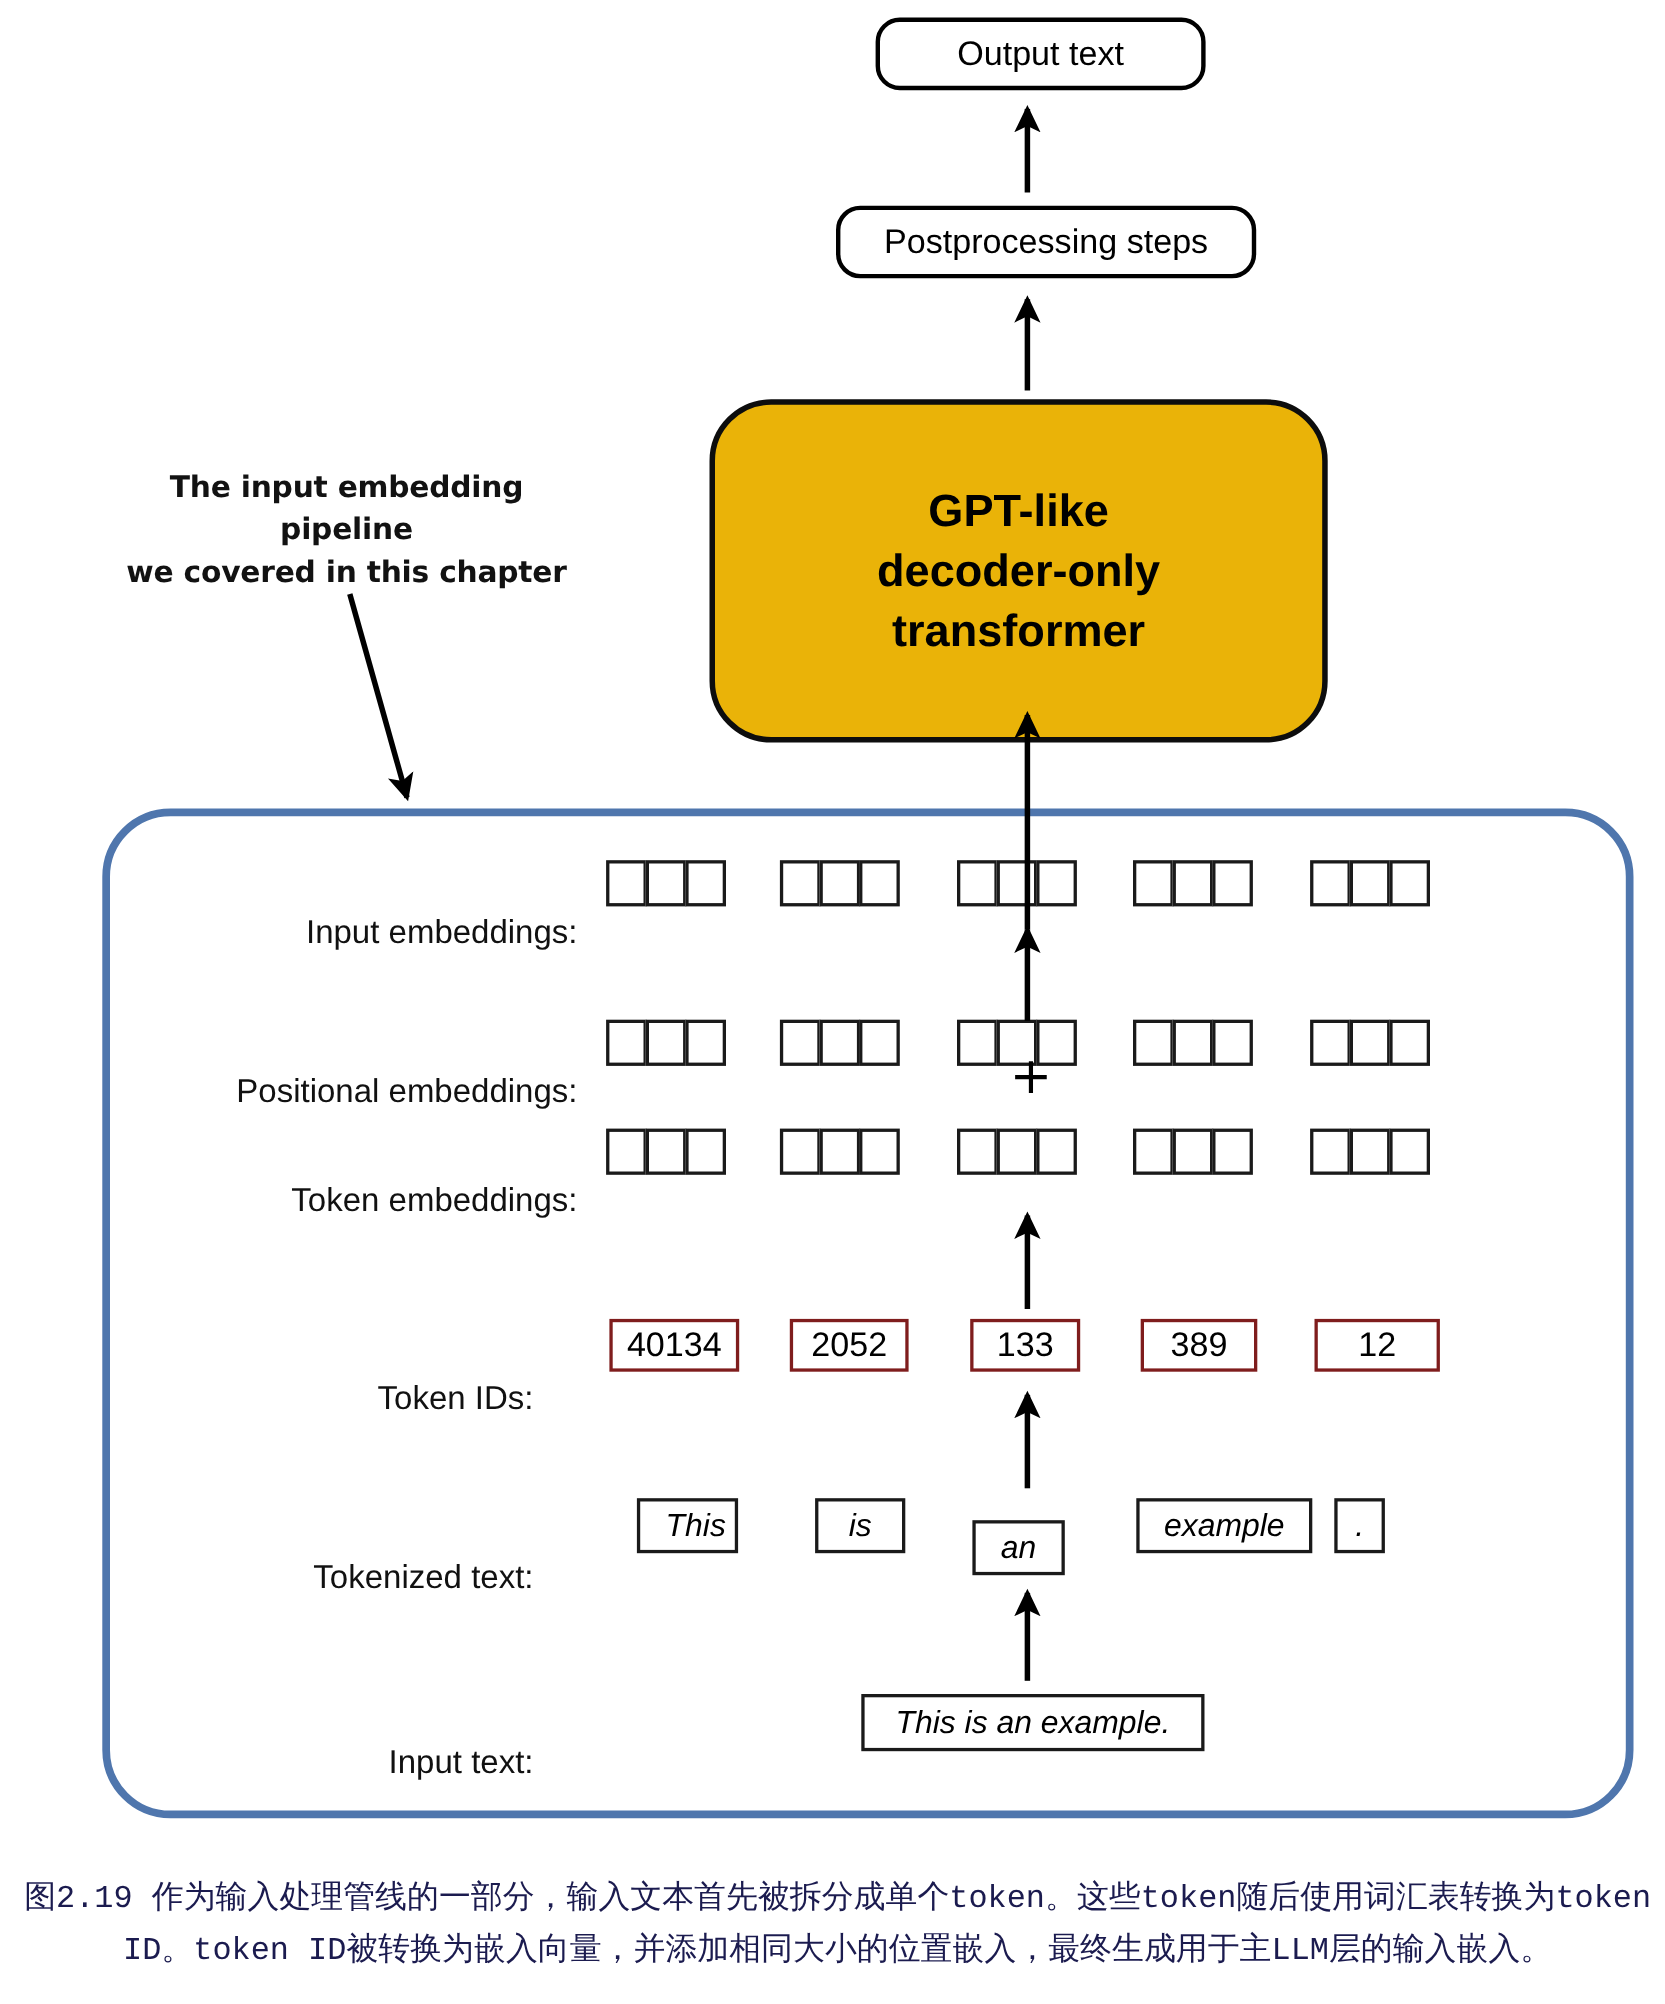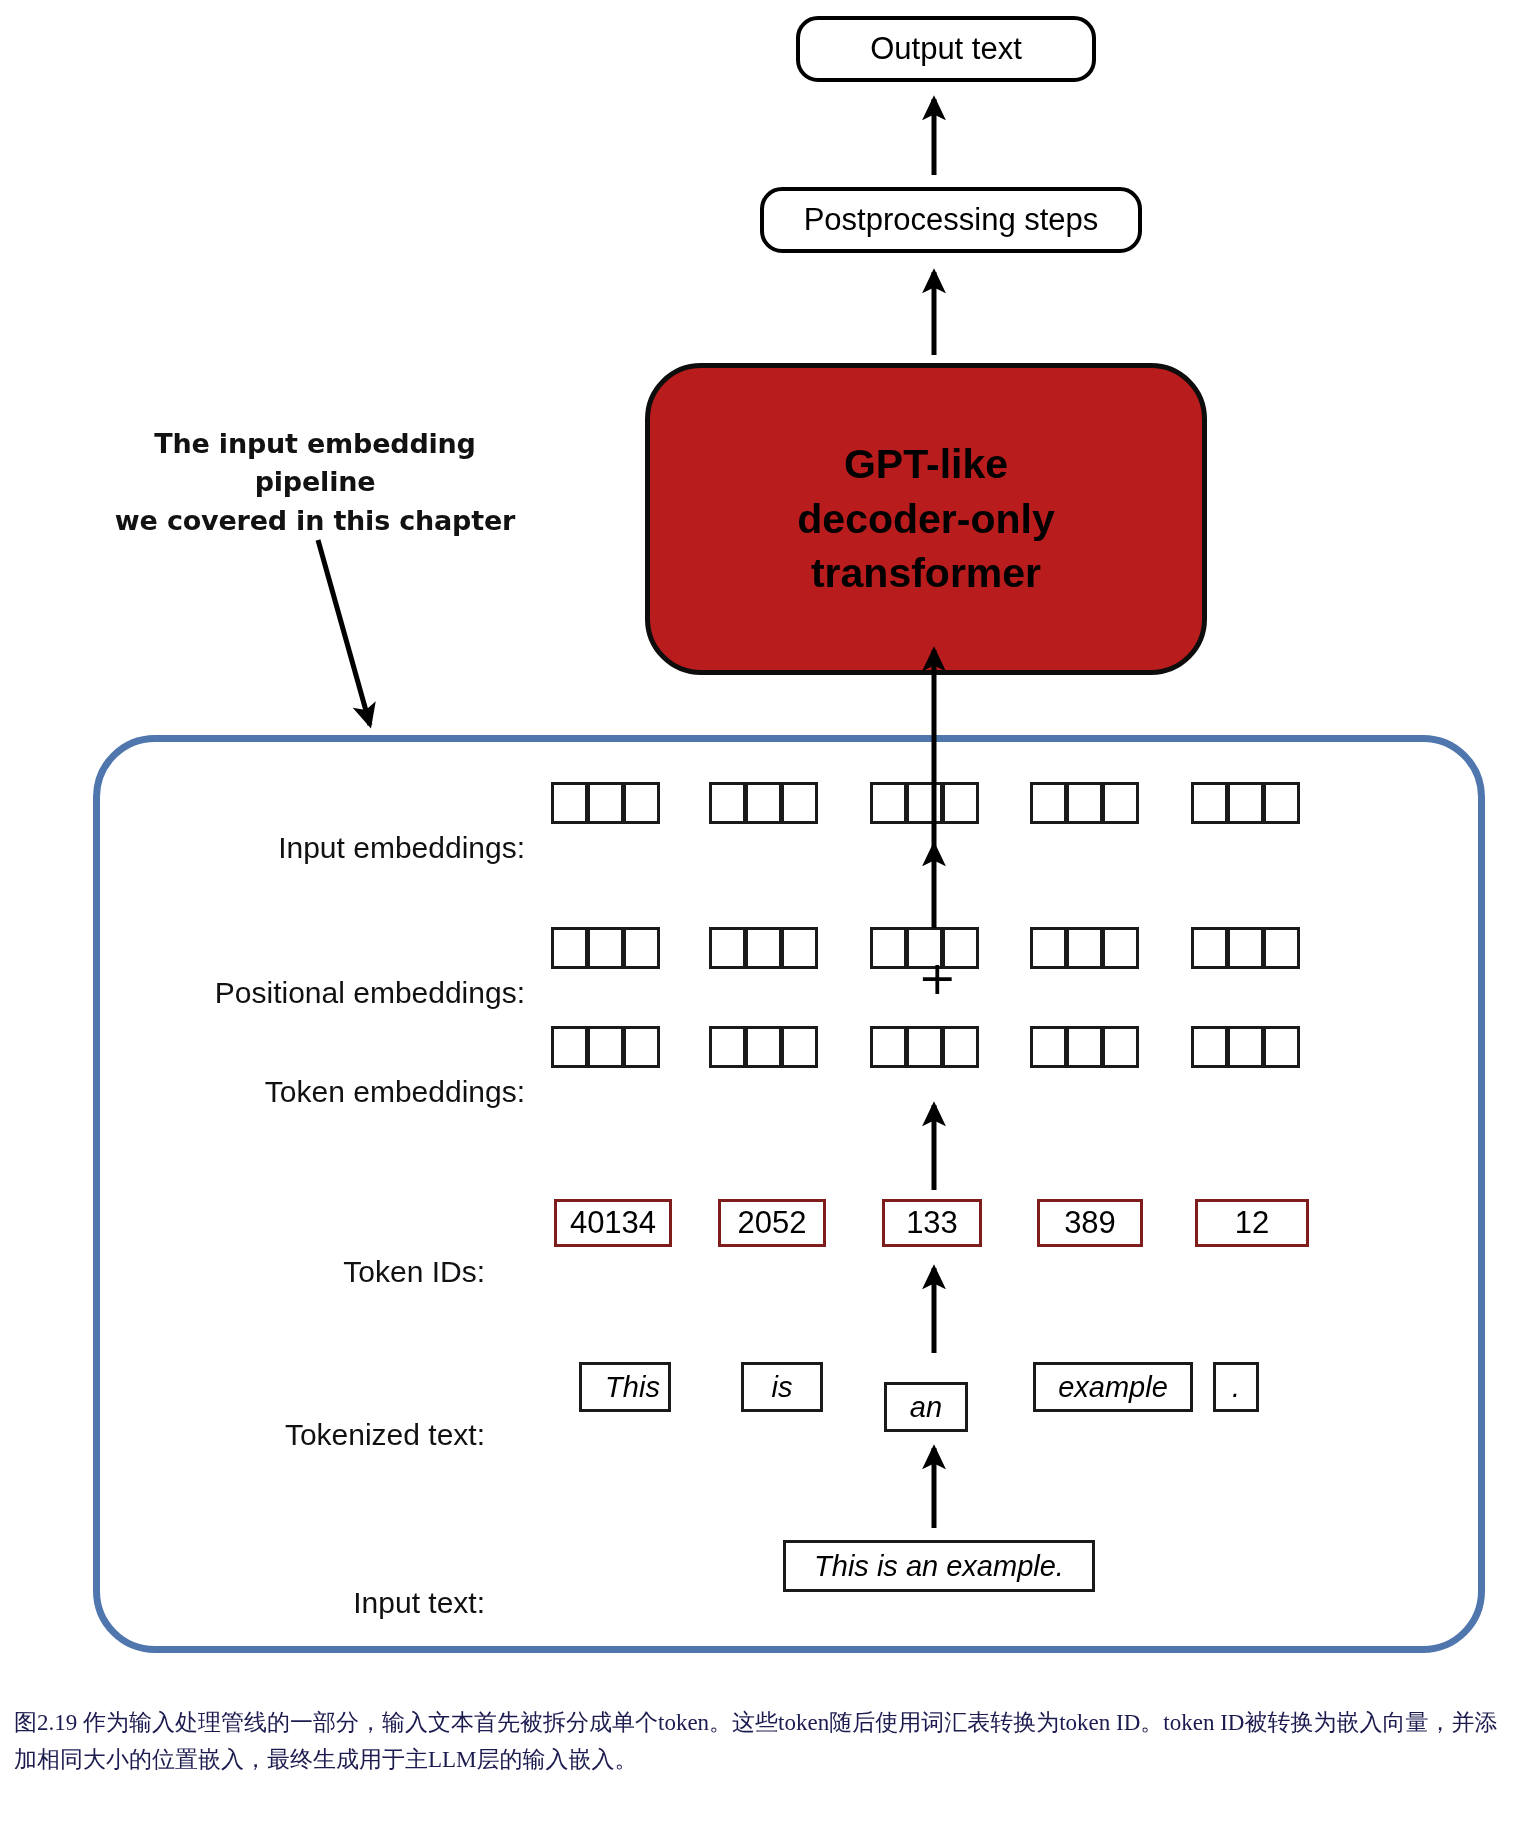--- a/index.html
+++ b/index.html
@@ -42,21 +42,21 @@
   #postprocessing-box {
     left: 748px; top: 187px; width: 382px; height: 66px;
     font-size: 31px;
   }
 
   #gpt-box {
     position: absolute;
     left: 645px; top: 363px; width: 562px; height: 312px;
     border: 5px solid #0d0d0d;
     border-radius: 56px;
-    background: #b91c1c;
+    background: #eab308;
     display: flex;
     align-items: center;
     justify-content: center;
     box-sizing: border-box;
   }
   #gpt-box .gpt-label {
     font-size: 41px;
     font-weight: bold;
     line-height: 1.34;
     text-align: center;
@@ -172,24 +172,25 @@
     color: #121212;
     text-align: center;
     letter-spacing: -0.2px;
   }
 
   
   #caption {
     position: absolute;
     left: 14px; top: 1704px;
     width: 1495px;
-    font-family: Liberation Serif, serif;
-    font-size: 23px;
+    font-family: Liberation Mono, monospace;
+    font-size: 29px;
     line-height: 1.62;
     color: #1b1b4f;
+    text-align: center;
   }
 </style>
 </head>
 <body>
 
 <div class="canvas">
 
   <div class="pill" id="output-text-box">
     <span>Output text</span>
   </div>

